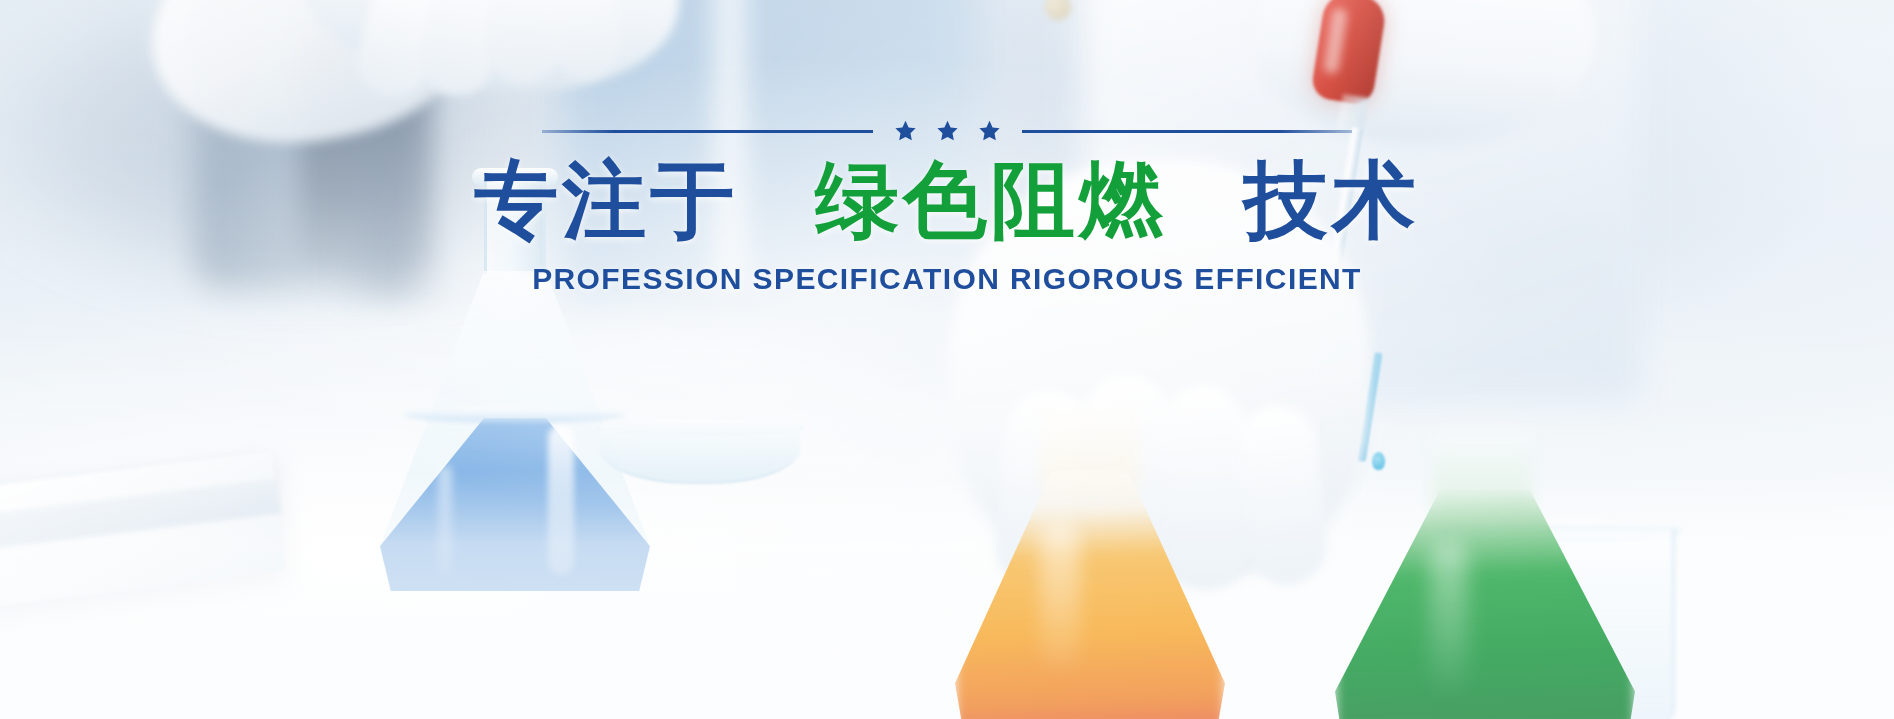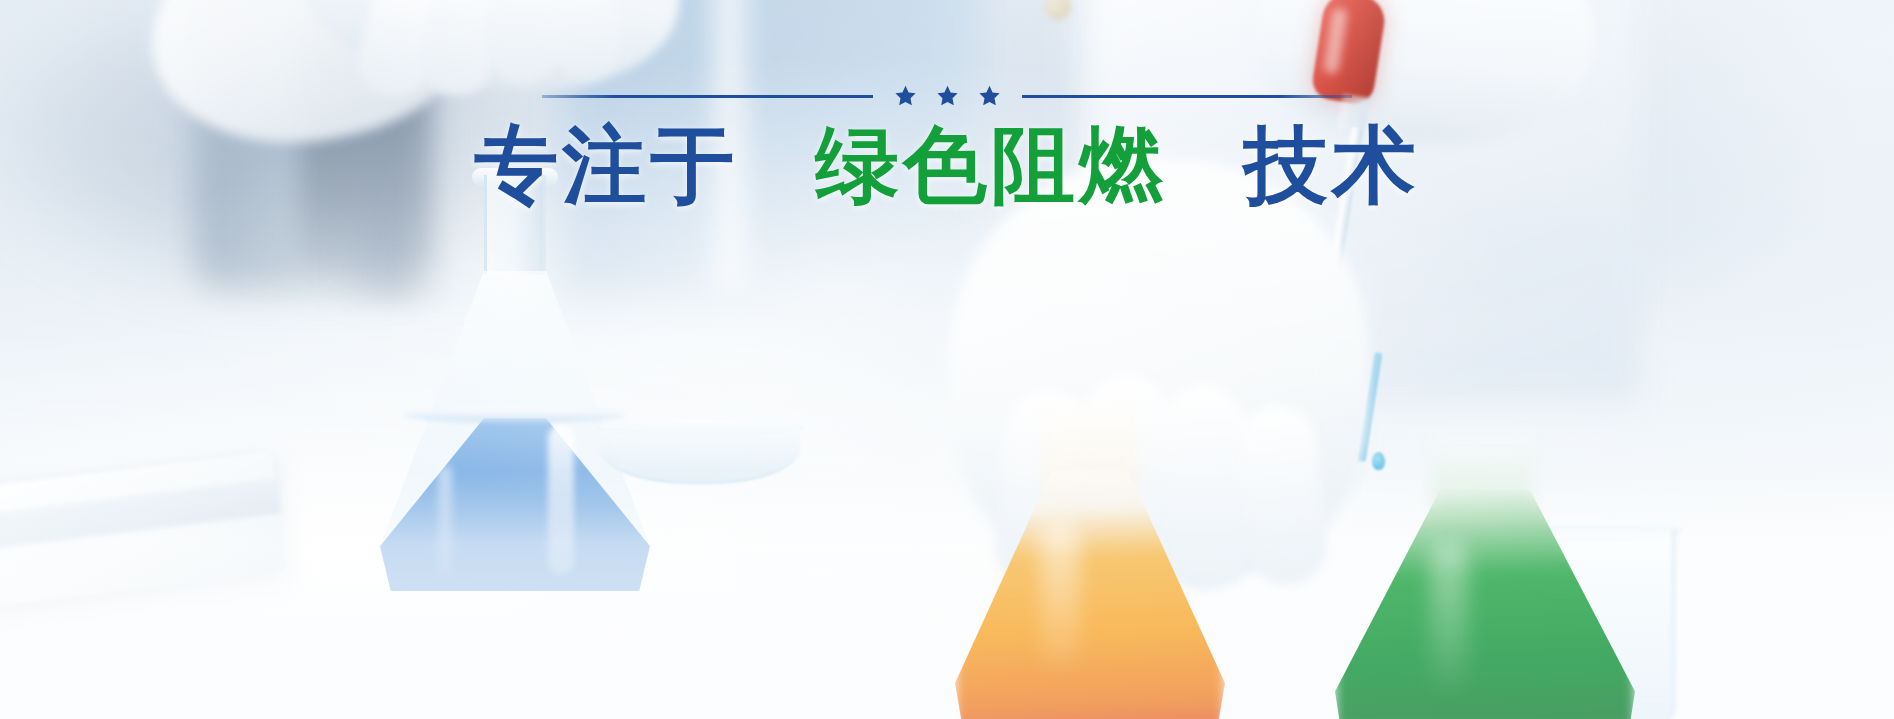--- a/index.html
+++ b/index.html
@@ -312,21 +312,21 @@
     position:absolute; inset:0;
     background:
       radial-gradient(ellipse 52% 46% at 44% 40%, rgba(255,255,255,.72) 0%, rgba(255,255,255,0) 70%),
       linear-gradient(180deg, rgba(255,255,255,.18) 0%, rgba(255,255,255,0) 35%, rgba(255,255,255,.22) 100%);
   }
 
   
   .content {
     position:absolute; left:0; top:0; width:1894px; height:719px;
     display:flex; flex-direction:column; align-items:center;
-    padding-top:84px;
+    padding-top:119px;
   }
 
   
   .divider-row {
     display:flex; align-items:center; justify-content:center;
     gap:16px; width:810px; margin-bottom:12px;
   }
   .rule { height:3px; flex:1 1 auto; background:#1f4e9c; }
   .rule.left  { background:linear-gradient(90deg, rgba(31,78,156,.35) 0%, #1f4e9c 22%, #1f4e9c 100%); }
   .rule.right { background:linear-gradient(270deg, rgba(31,78,156,.35) 0%, #1f4e9c 22%, #1f4e9c 100%); }
@@ -470,16 +470,17 @@
     </div>
 
     <div class="headline">
       <span class="h-blue">专注于</span>
       <span class="h-gap"></span>
       <span class="h-green">绿色阻燃</span>
       <span class="h-gap"></span>
       <span class="h-blue">技术</span>
     </div>
 
+    <div class="eng">PROFESSION SPECIFICATION RIGOROUS EFFICIENT</div>
 
 
   </div>
 </div>
 
 </body></html>

